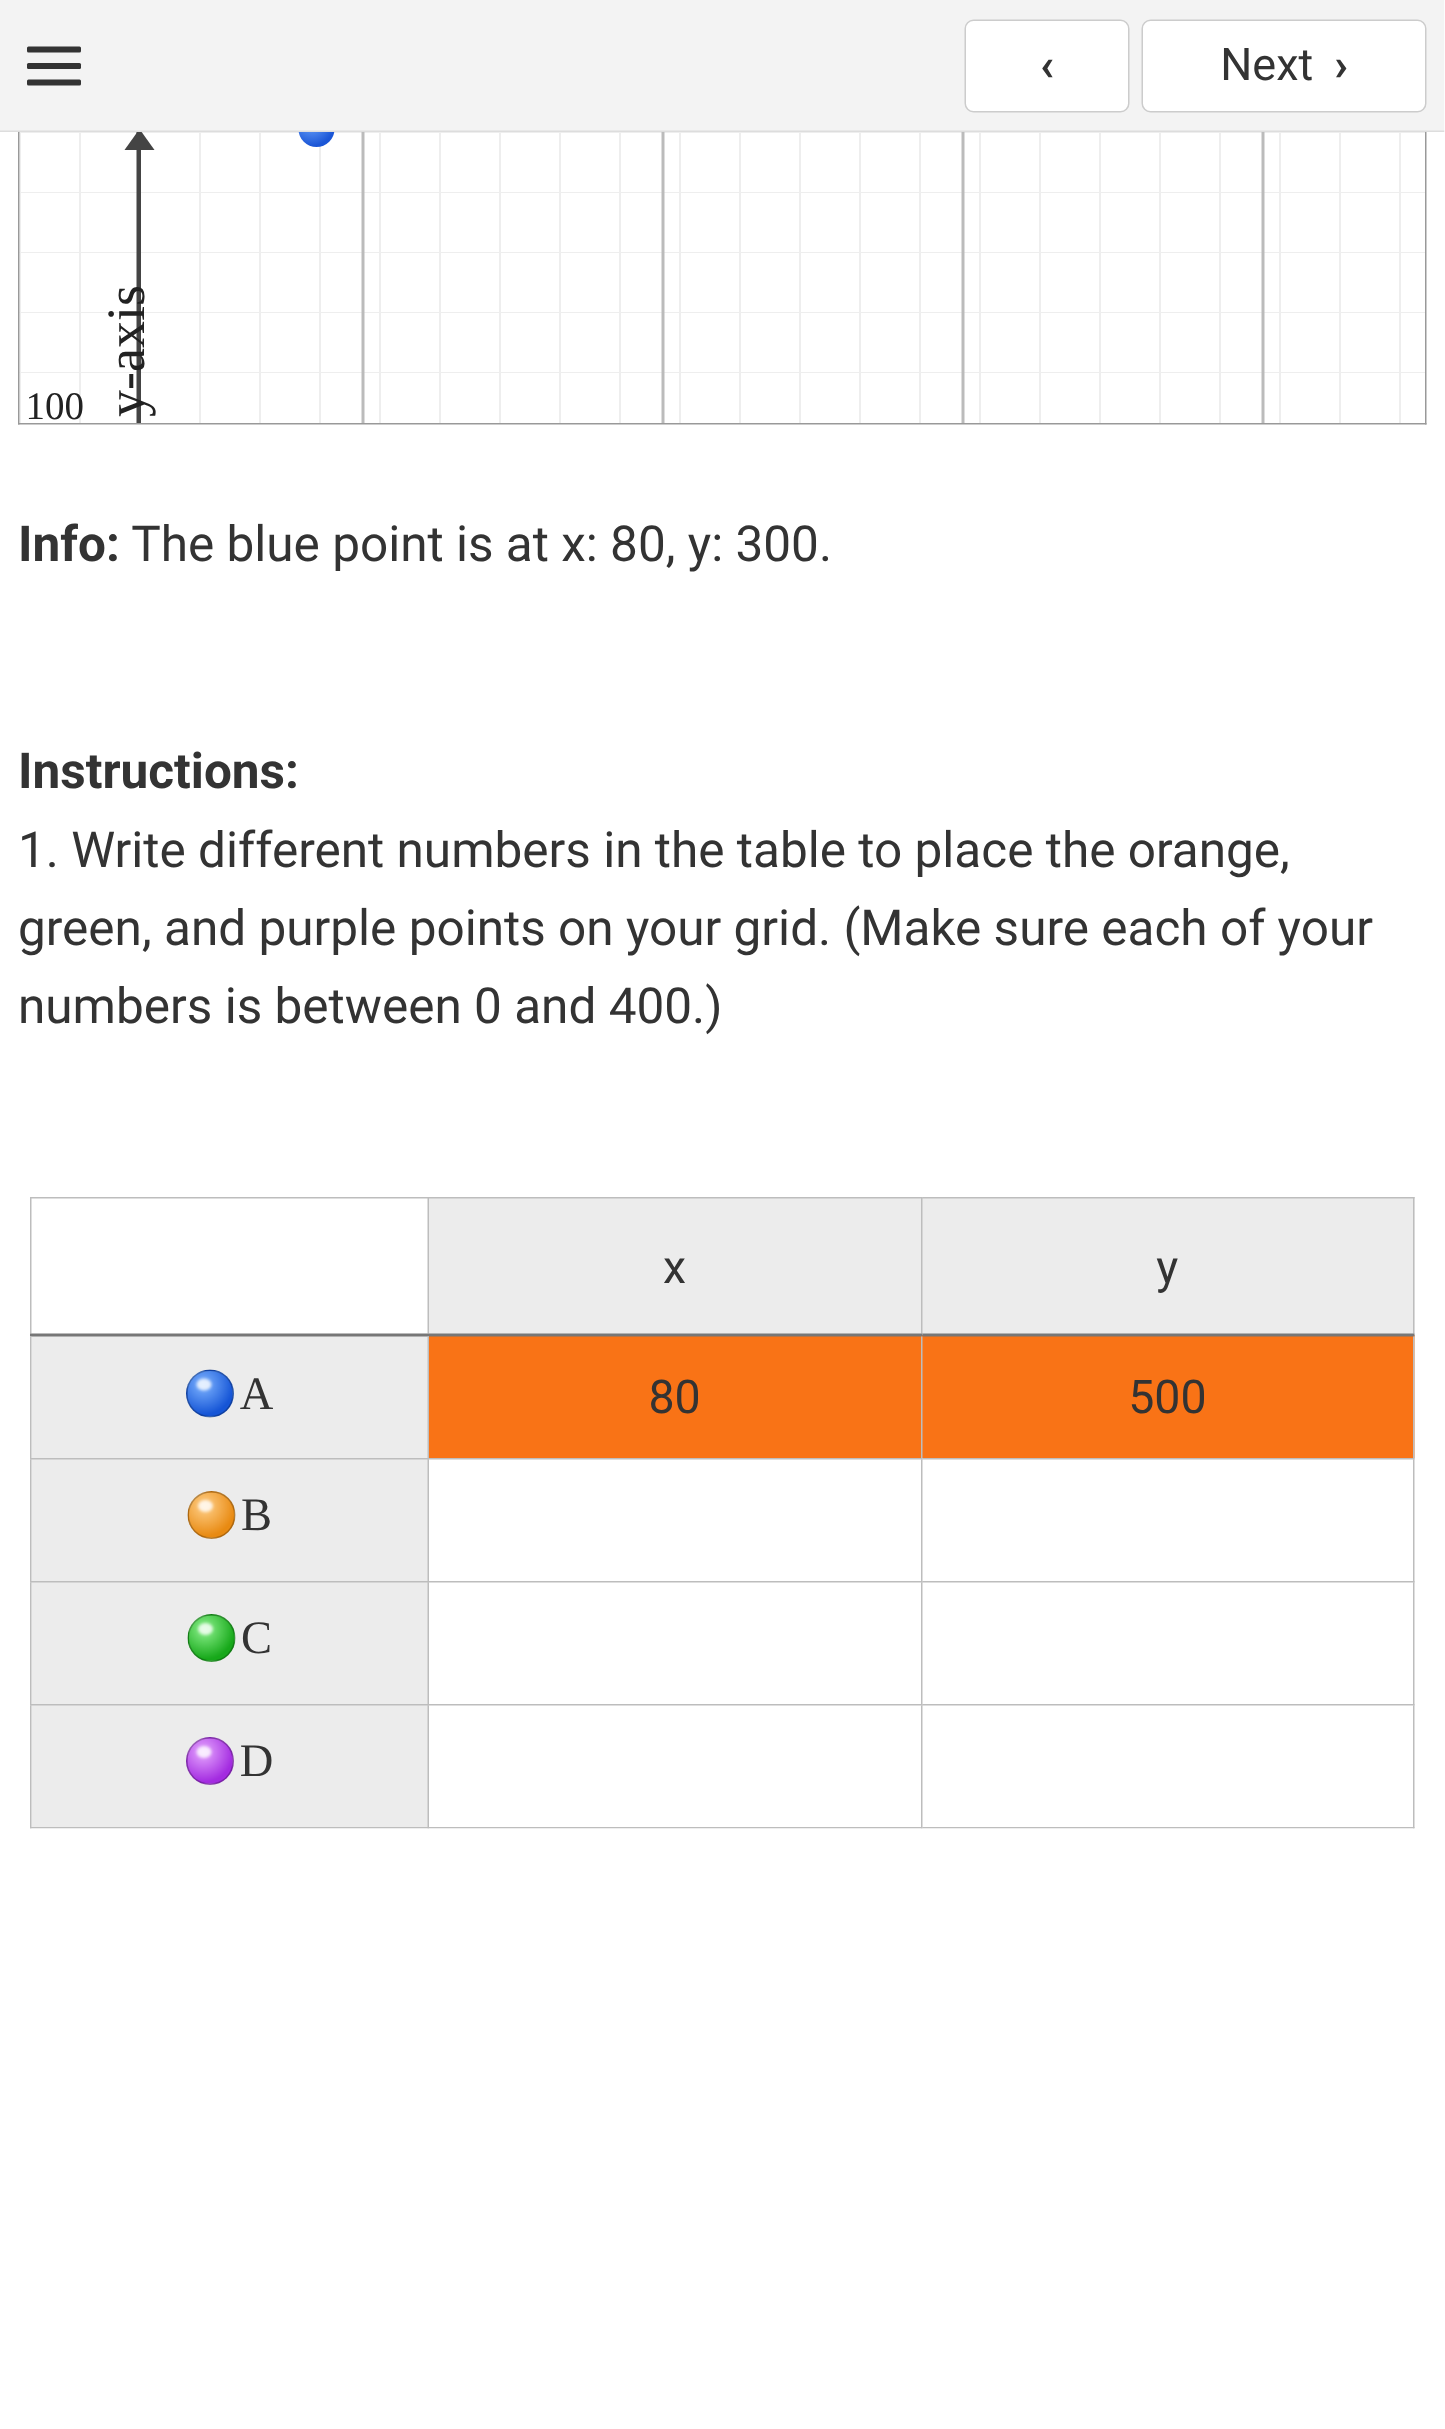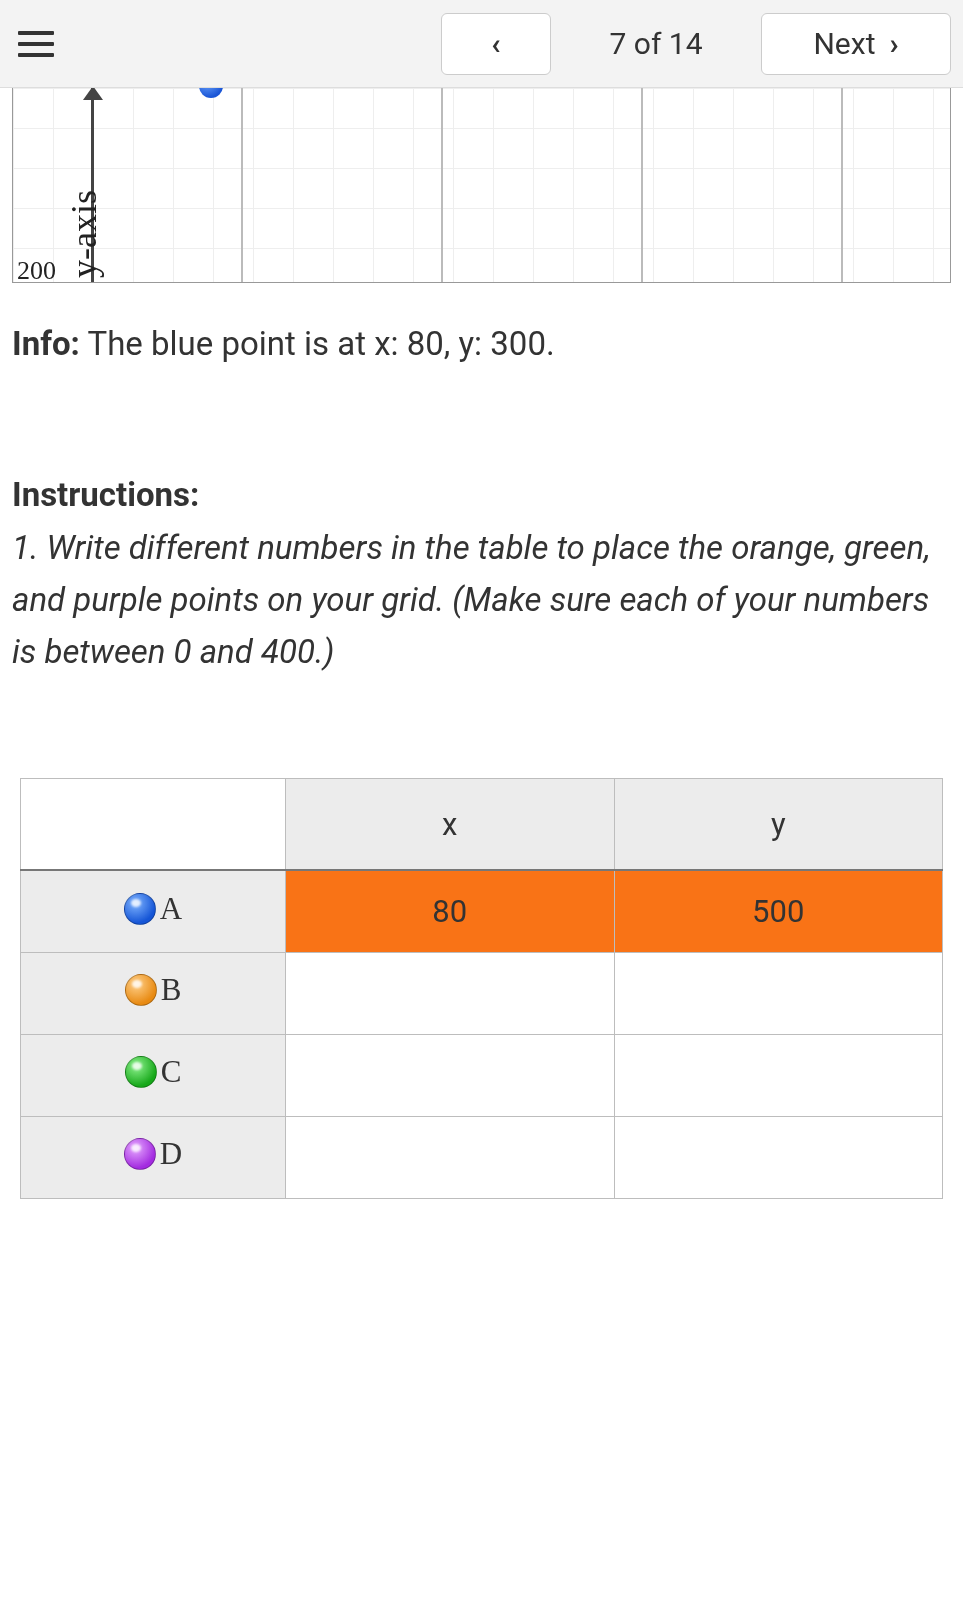--- a/index.html
+++ b/index.html
@@ -92,36 +92,36 @@
     width: 24px; height: 24px;
     background: radial-gradient(circle at 35% 30%, #6fa8ff, #1b56d6 70%);
     border-radius: 50%;
     left: 186px; top: -14px;
   }
 
   .content {
     padding: 0 12px;
   }
   .info-line {
-    margin-top: 36px;
+    margin-top: 56px;
     font-size: 33px;
     line-height: 1.5;
   }
   .info-line b { font-weight: 700; }
   .instr-head {
     margin-top: 106px;
     font-weight: 700;
     font-size: 33px;
   }
   .instr-body {
     font-size: 33px;
     line-height: 1.58;
     margin-top: 8px;
   }
-  .instr-body p { margin: 0 0 50px 0; font-style: italic; }
+  .instr-body p { margin: 0 0 50px 0; }
 
   
   .tbl-wrap { padding: 0 20px; margin-top: 100px; }
   table.coord {
     border-collapse: collapse;
     width: 100%;
     table-layout: fixed;
   }
   table.coord th, table.coord td {
     border: 1px solid #bdbdbd;
@@ -168,36 +168,35 @@
 <div class="topbar">
   <div class="hamburger">
     <span></span>
       <span></span>
       <span></span>
   </div>
   <div class="topbar-spacer"></div>
   <div class="nav-btn prev">
     <span>‹</span>
   </div>
-  <div class="count-box">7 of 14</div>
   <div class="nav-btn next">
     <span>Next</span>
     <span class="chev">›</span>
   </div>
 </div>
 
 <div class="graph-wrap">
   <div class="major-v" style="left:228px"></div>
   <div class="major-v" style="left:428px"></div>
   <div class="major-v" style="left:628px"></div>
   <div class="major-v" style="left:828px"></div>
   <div class="y-axis-line"></div>
   <div class="y-axis-arrow"></div>
   <div class="y-axis-label">y-axis</div>
-  <div class="tick-100">200</div>
+  <div class="tick-100">100</div>
   <div class="blue-pt"></div>
 </div>
 
 <div class="content">
   <div class="info-line">
     <b>Info:</b>
     <span>The blue point is at x: 80, y: 300.</span>
   </div>
 
   <div class="instr-head">Instructions:</div>

